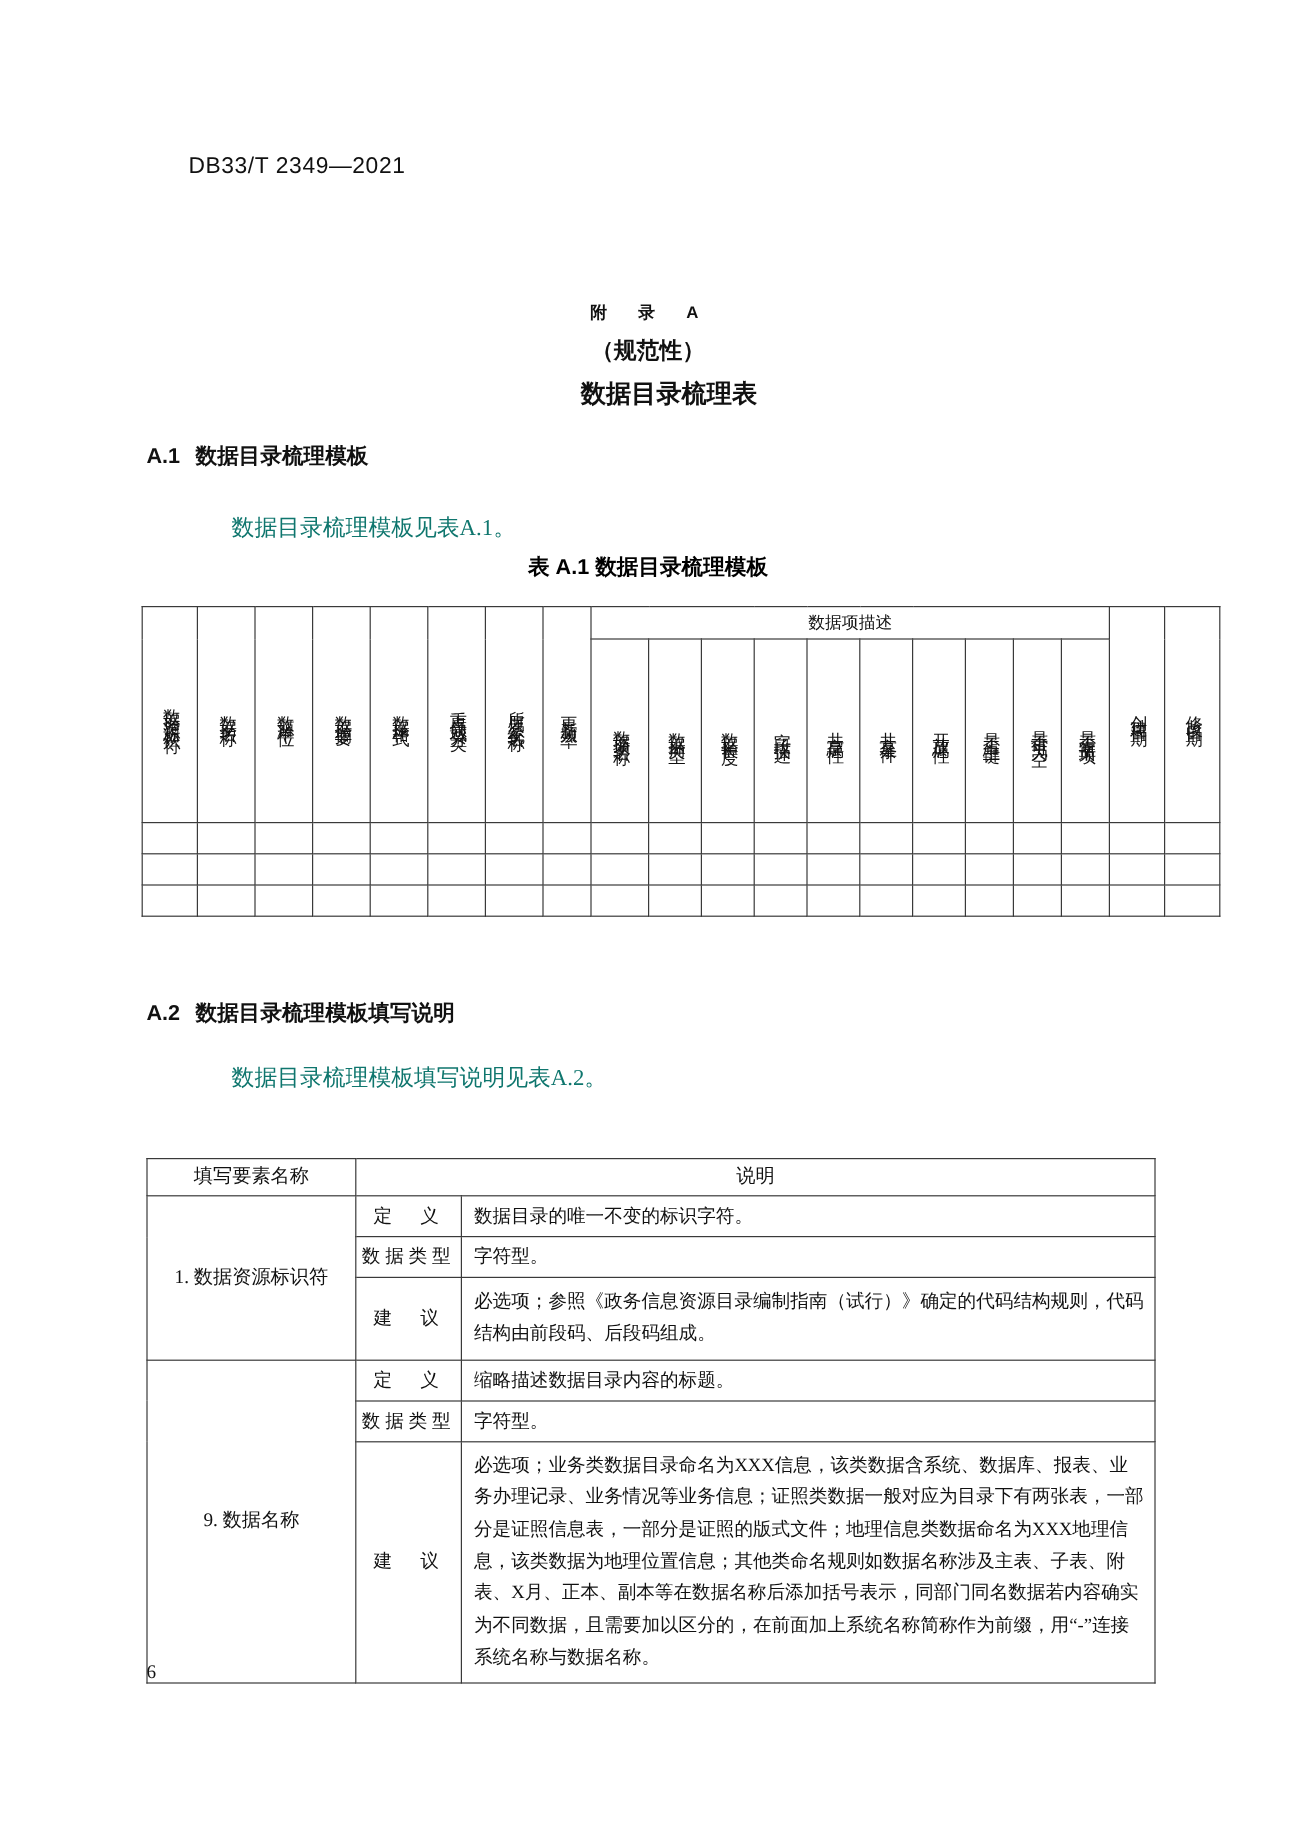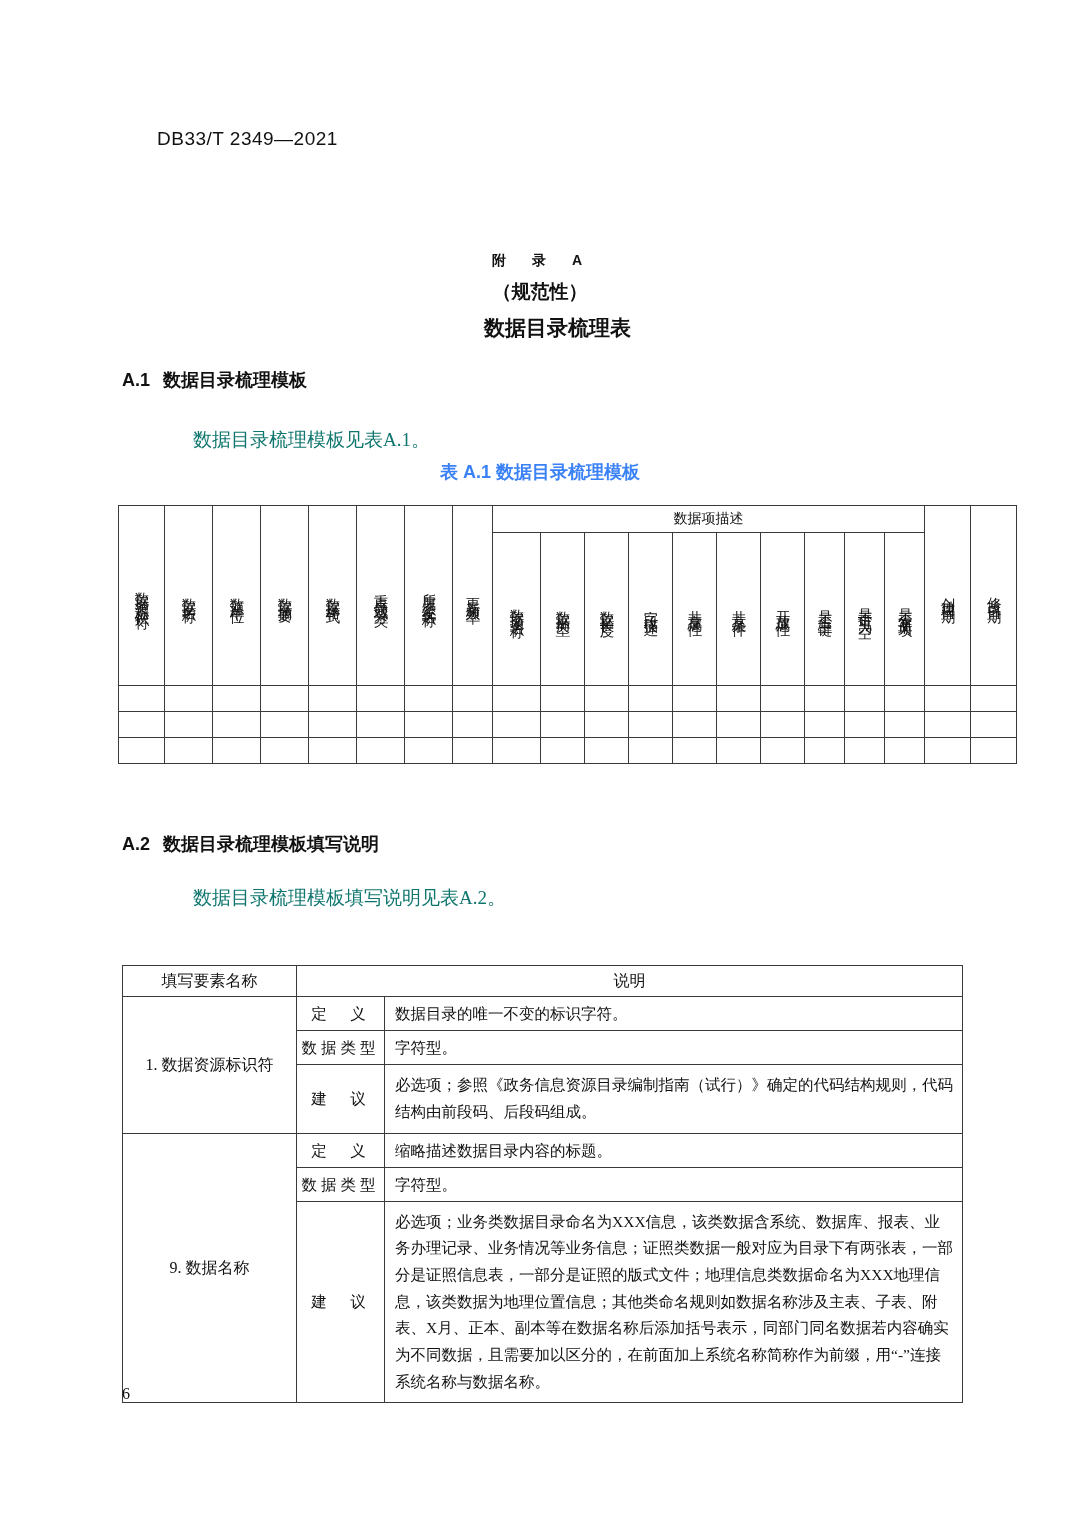--- a/index.html
+++ b/index.html
@@ -84,21 +84,21 @@
   }
 
   .table-caption {
     position: absolute;
     left: 0;
     width: 1080px;
     text-align: center;
     font-family: "Liberation Sans", "DejaVu Sans", sans-serif;
     font-size: 18px;
     font-weight: bold;
-    color: #3b82f6;
+    color: #000000;
   }
 
   
   .tbl-a1-wrap {
     position: absolute;
     top: 505px;
     left: 118px;
     width: 850px;
   }
   table.tbl {

